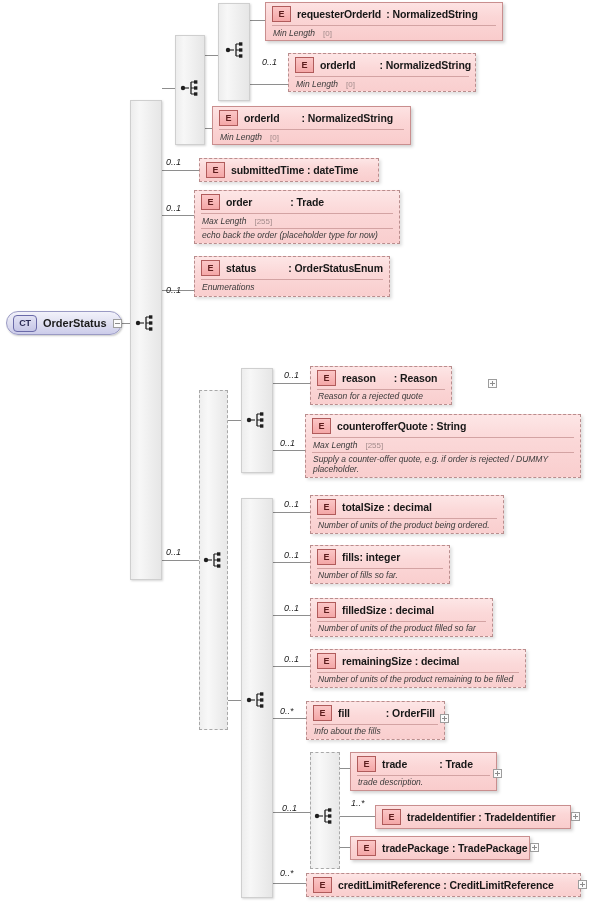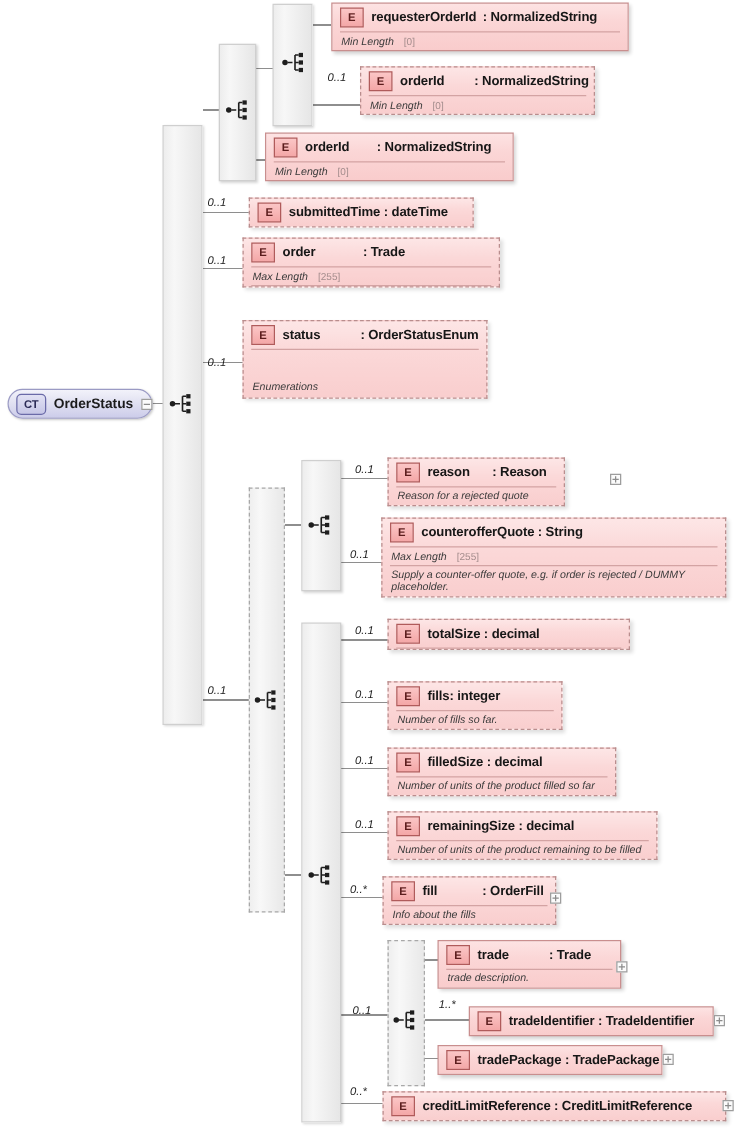--- a/index.html
+++ b/index.html
@@ -108,21 +108,21 @@
     white-space:nowrap;
   }
   .facet-name{font-size:8.5px;font-style:italic;color:#3a3a3a;}
   .facet-val{font-size:8px;color:#a38c8c;margin-left:8px;}
   .doc-row{
     padding:1px 6px 3px 7px;
     font-size:8.5px;font-style:italic;color:#3a3a3a;
     line-height:10px;
   }
   .enum-block{
-    display:flex;padding:2px 16px 4px 7px;margin-top:22px;
+    display:flex;padding:2px 16px 4px 7px;
   }
   .enum-label{font-size:8.5px;font-style:italic;color:#3a3a3a;min-width:62px;}
   .enum-values{display:flex;flex-direction:column;}
   .enum-values span{font-size:8px;color:#a38c8c;line-height:11px;}
 
   
   .card{
     position:absolute;
     font-size:9px;font-style:italic;color:#1c1c1c;
     white-space:nowrap;
@@ -327,20 +327,21 @@
       <span class="e-badge">E</span>
       <span class="el-name">order</span>
       <span class="el-type" style="margin-left:38px;">: Trade</span>
     </div>
     <div class="el-sep"></div>
     <div class="facet-row">
       <span class="facet-name">Max Length</span>
       <span class="facet-val">[255]</span>
     </div>
     <div class="el-sep"></div>
+    <div class="doc-row">echo back the order (placeholder type for now)</div>
   </div>
   <div class="card" style="left:166px;top:203px;">0..1</div>
 
   <div class="el optional" style="left:194px;top:256px;width:196px;">
     <div class="el-head">
       <span class="e-badge">E</span>
       <span class="el-name">status</span>
       <span class="el-type" style="margin-left:32px;">: OrderStatusEnum</span>
     </div>
     <div class="el-sep"></div>
@@ -378,20 +379,21 @@
     <div class="doc-row">Supply a counter-offer quote, e.g. if order is rejected / DUMMY placeholder.</div>
   </div>
   <div class="card" style="left:280px;top:438px;">0..1</div>
 
   <div class="el optional" style="left:310px;top:495px;width:194px;">
     <div class="el-head">
       <span class="e-badge">E</span>
       <span class="el-name">totalSize : decimal</span>
     </div>
     <div class="el-sep"></div>
+    <div class="doc-row">Number of units of the product being ordered.</div>
   </div>
   <div class="card" style="left:284px;top:499px;">0..1</div>
 
   <div class="el optional" style="left:310px;top:545px;width:140px;">
     <div class="el-head">
       <span class="e-badge">E</span>
       <span class="el-name">fills</span>
       <span class="el-type" style="">: integer</span>
     </div>
     <div class="el-sep"></div>

